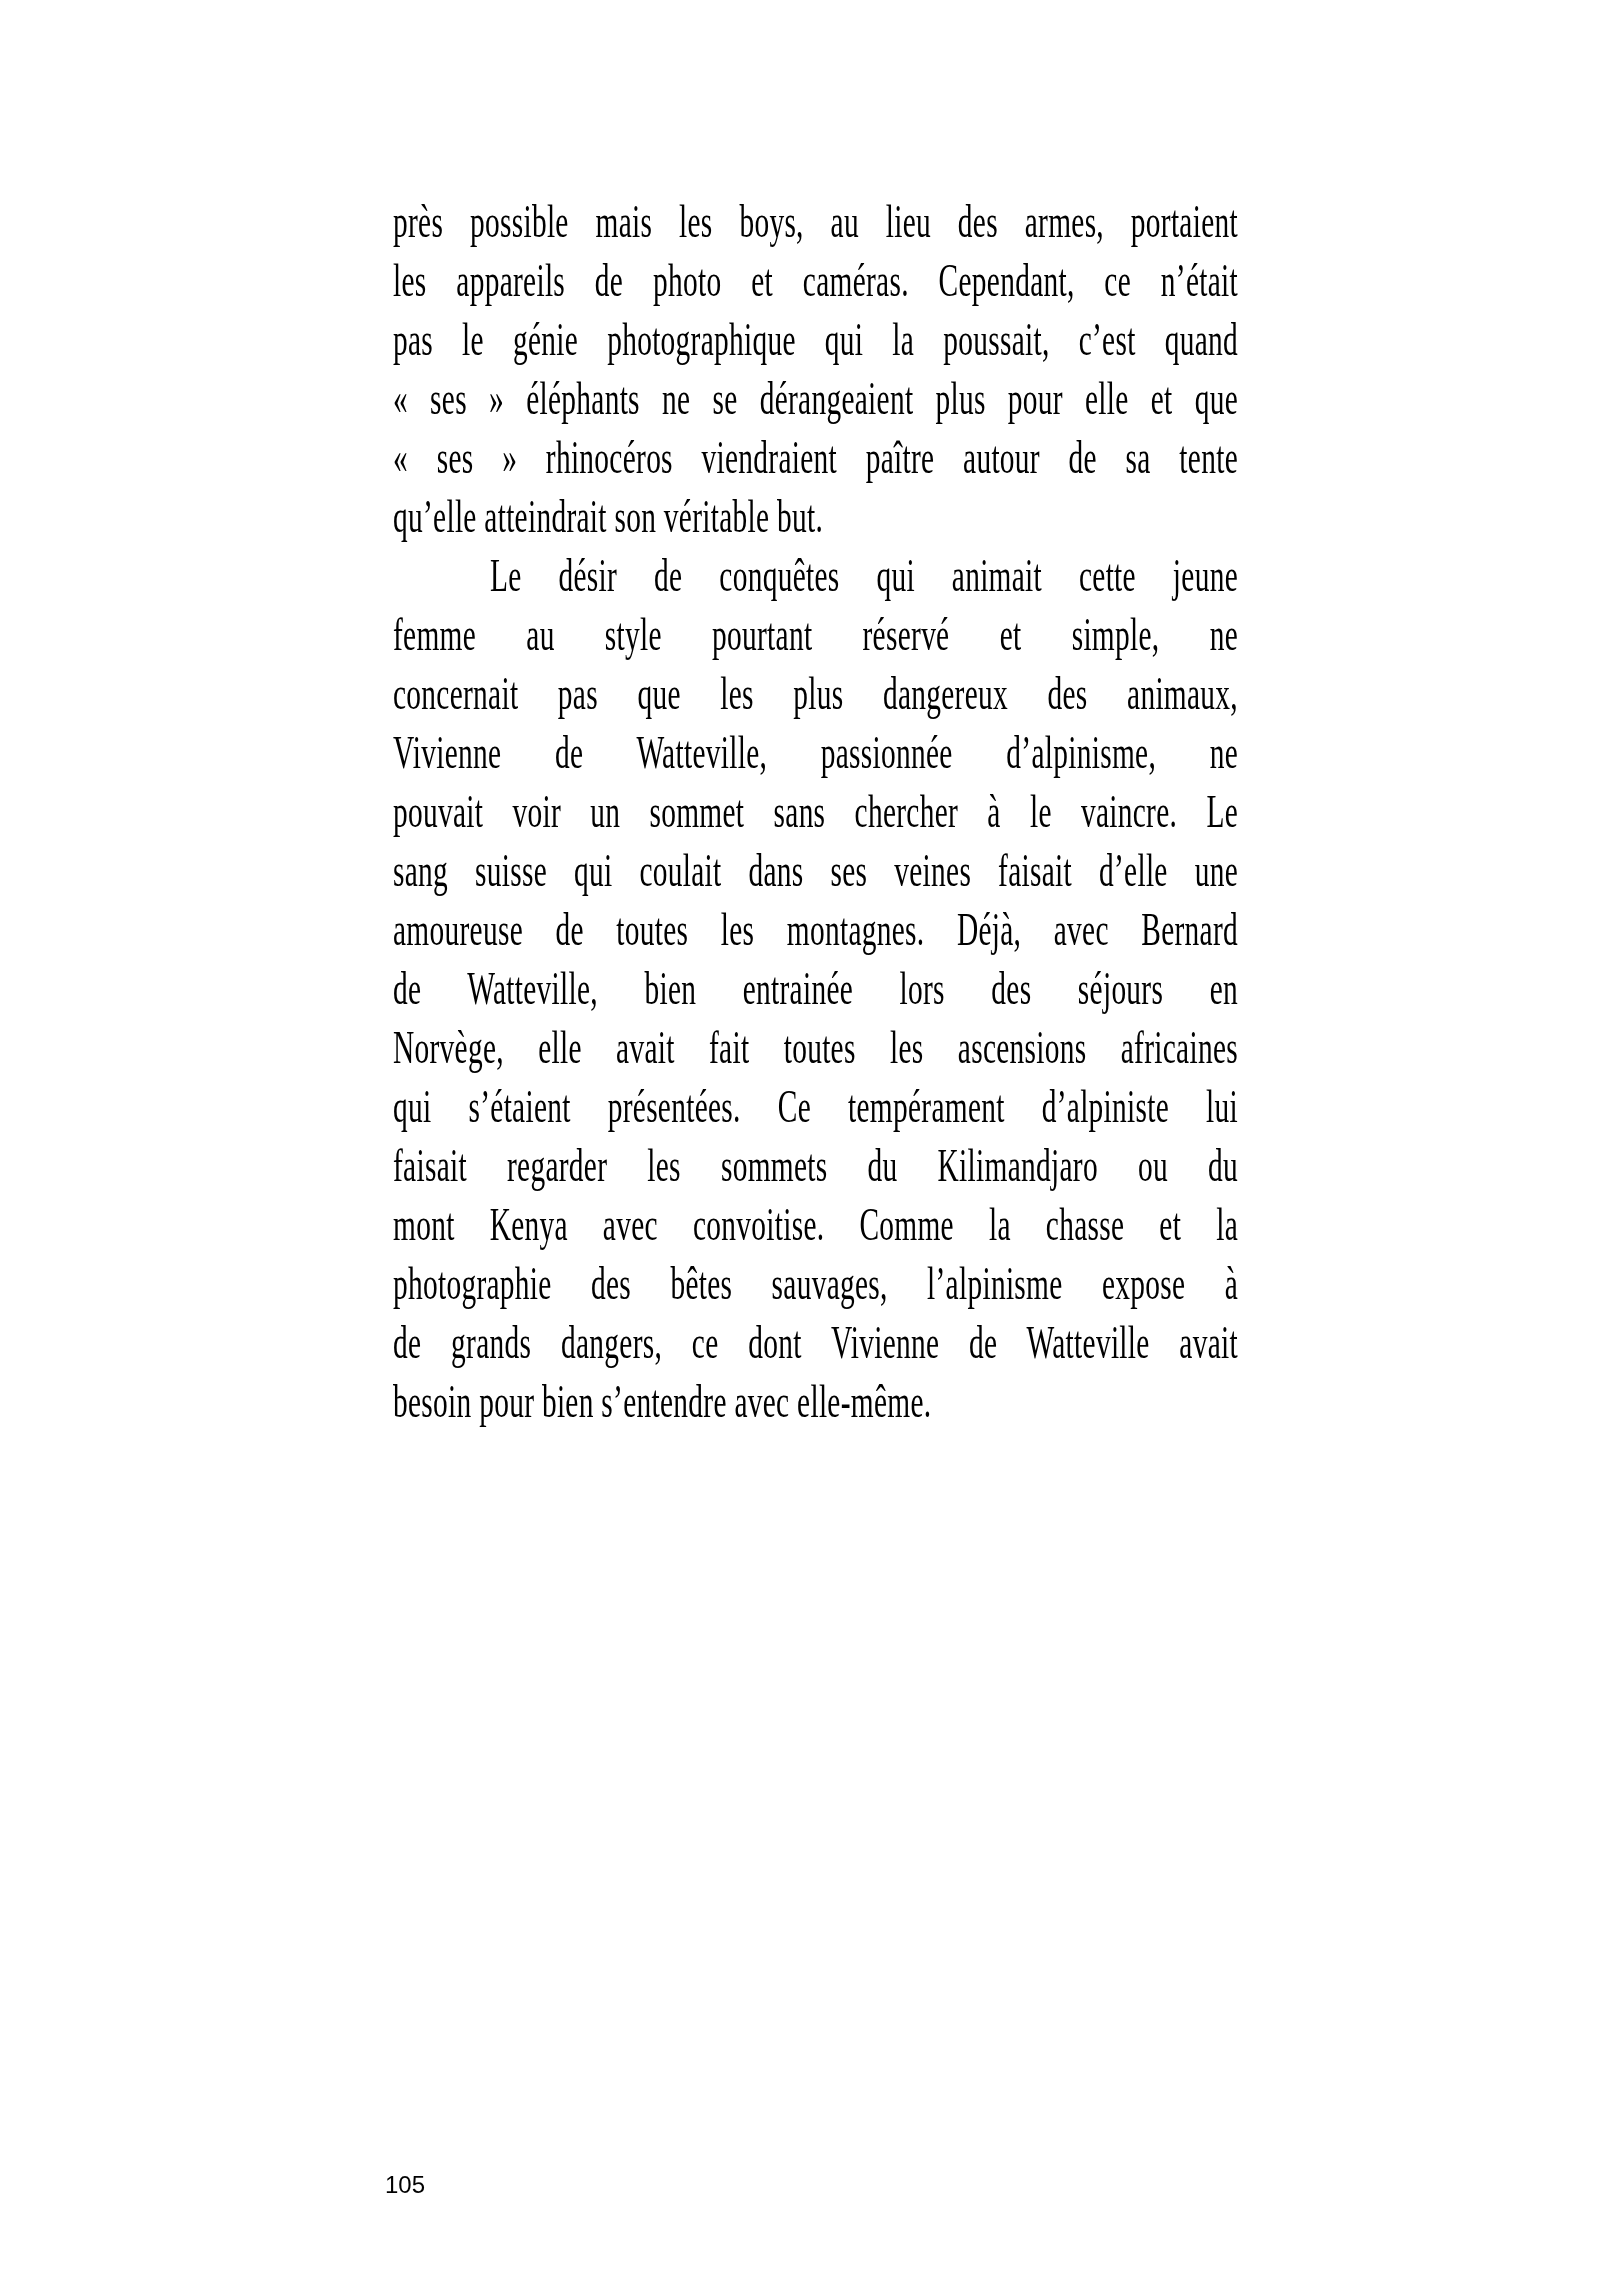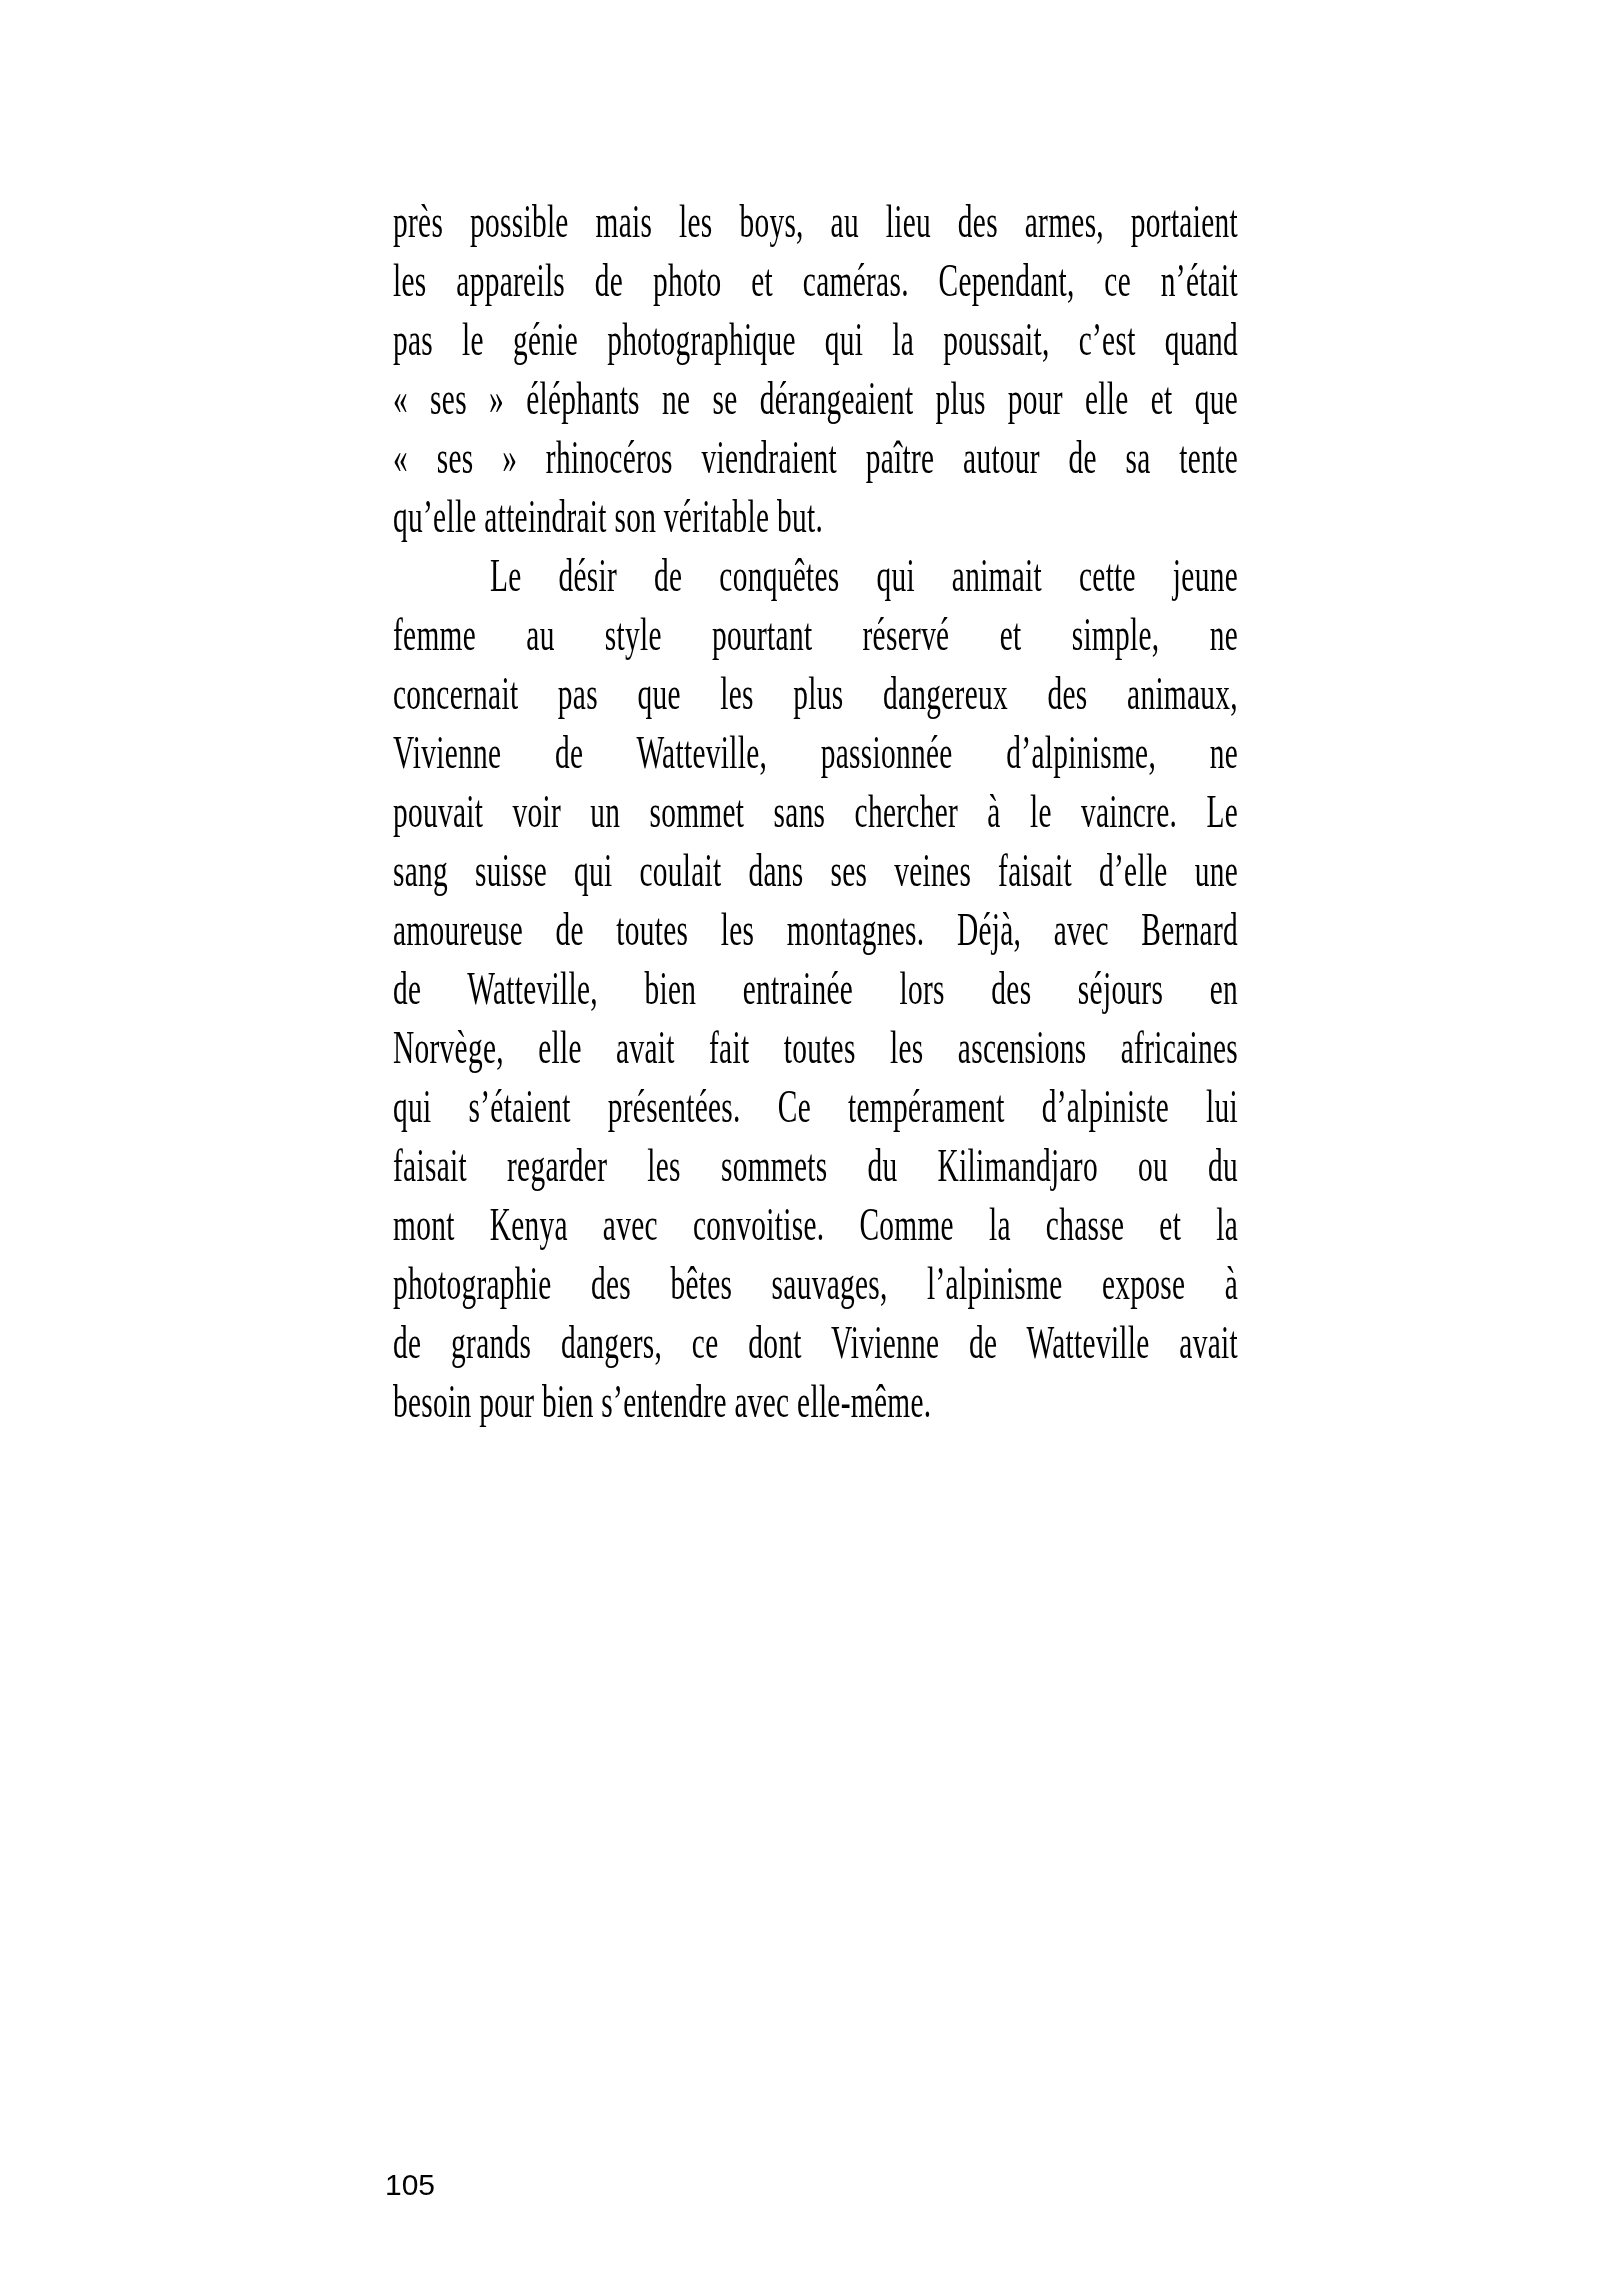--- a/index.html
+++ b/index.html
@@ -48,21 +48,21 @@
     text-align-last: left;
   }
   .line.indent {
     padding-left: 97px;
   }
   .page-number {
     position: absolute;
     left: 385px;
     top: 2170px;
     font-family: "Liberation Sans", sans-serif;
-    font-size: 30px;
+    font-size: 24px;
     line-height: 29px;
     color: #000000;
   }
 </style>
 </head>
 <body>
 
 <div class="page">
   <div class="text-block" id="text-block">
       <div class="para">

